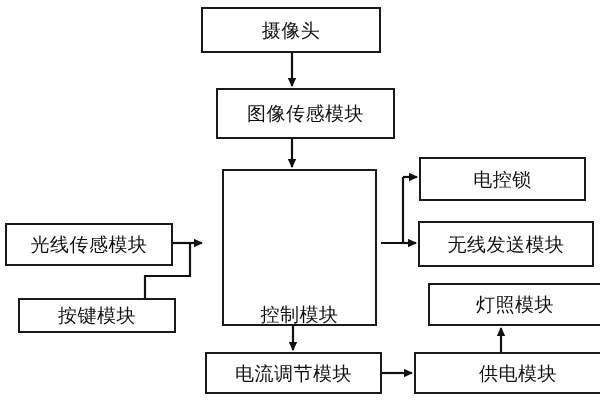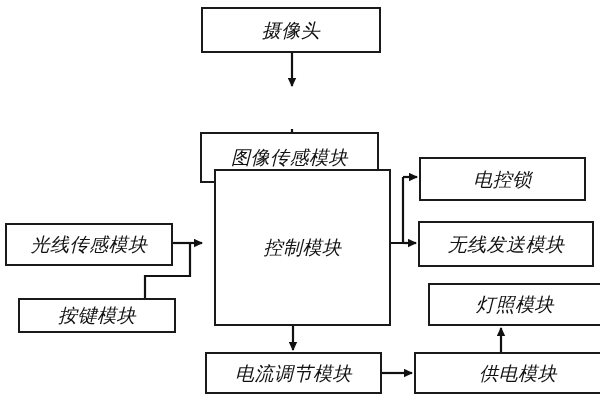--- a/index.html
+++ b/index.html
@@ -27,21 +27,20 @@
   }
   .node-box {
     position: absolute;
     box-sizing: border-box;
     border: 2px solid #1a1a1a;
     background: #ffffff;
     display: flex;
     align-items: center;
     justify-content: center;
     z-index: 2;
-    font-style: italic;
   }
   .node-label {
     font-size: 19px;
     line-height: 1;
     color: #111111;
     letter-spacing: 0.5px;
     white-space: nowrap;
     font-weight: 400;
   }
   .node-box.big .node-label {
@@ -92,25 +91,25 @@
 
     <g>
       <line x1="501" y1="352" x2="501" y2="328" stroke="#111111" stroke-width="2.2" marker-end="url(#arrowhead)"></line>
     </g>
   </svg>
 
   <div class="node-box" style="left:201px; top:7px; width:180px; height:46px;">
     <span class="node-label">摄像头</span>
   </div>
 
-  <div class="node-box" style="left:200px; top:88px; width:179px; height:51px;margin-top:44px;">
+  <div class="node-box" style="left:216px; top:88px; width:179px; height:51px;">
     <span class="node-label">图像传感模块</span>
   </div>
 
-  <div class="node-box big" style="left:214px; top:169px; width:177px; height:157px;">
+  <div class="node-box big" style="left:222px; top:169px; width:155px; height:157px;align-items:flex-end;">
     <span class="node-label">控制模块</span>
   </div>
 
   <div class="node-box" style="left:5px; top:223px; width:168px; height:43px;">
     <span class="node-label">光线传感模块</span>
   </div>
 
   <div class="node-box" style="left:18px; top:298px; width:158px; height:35px;">
     <span class="node-label">按键模块</span>
   </div>

